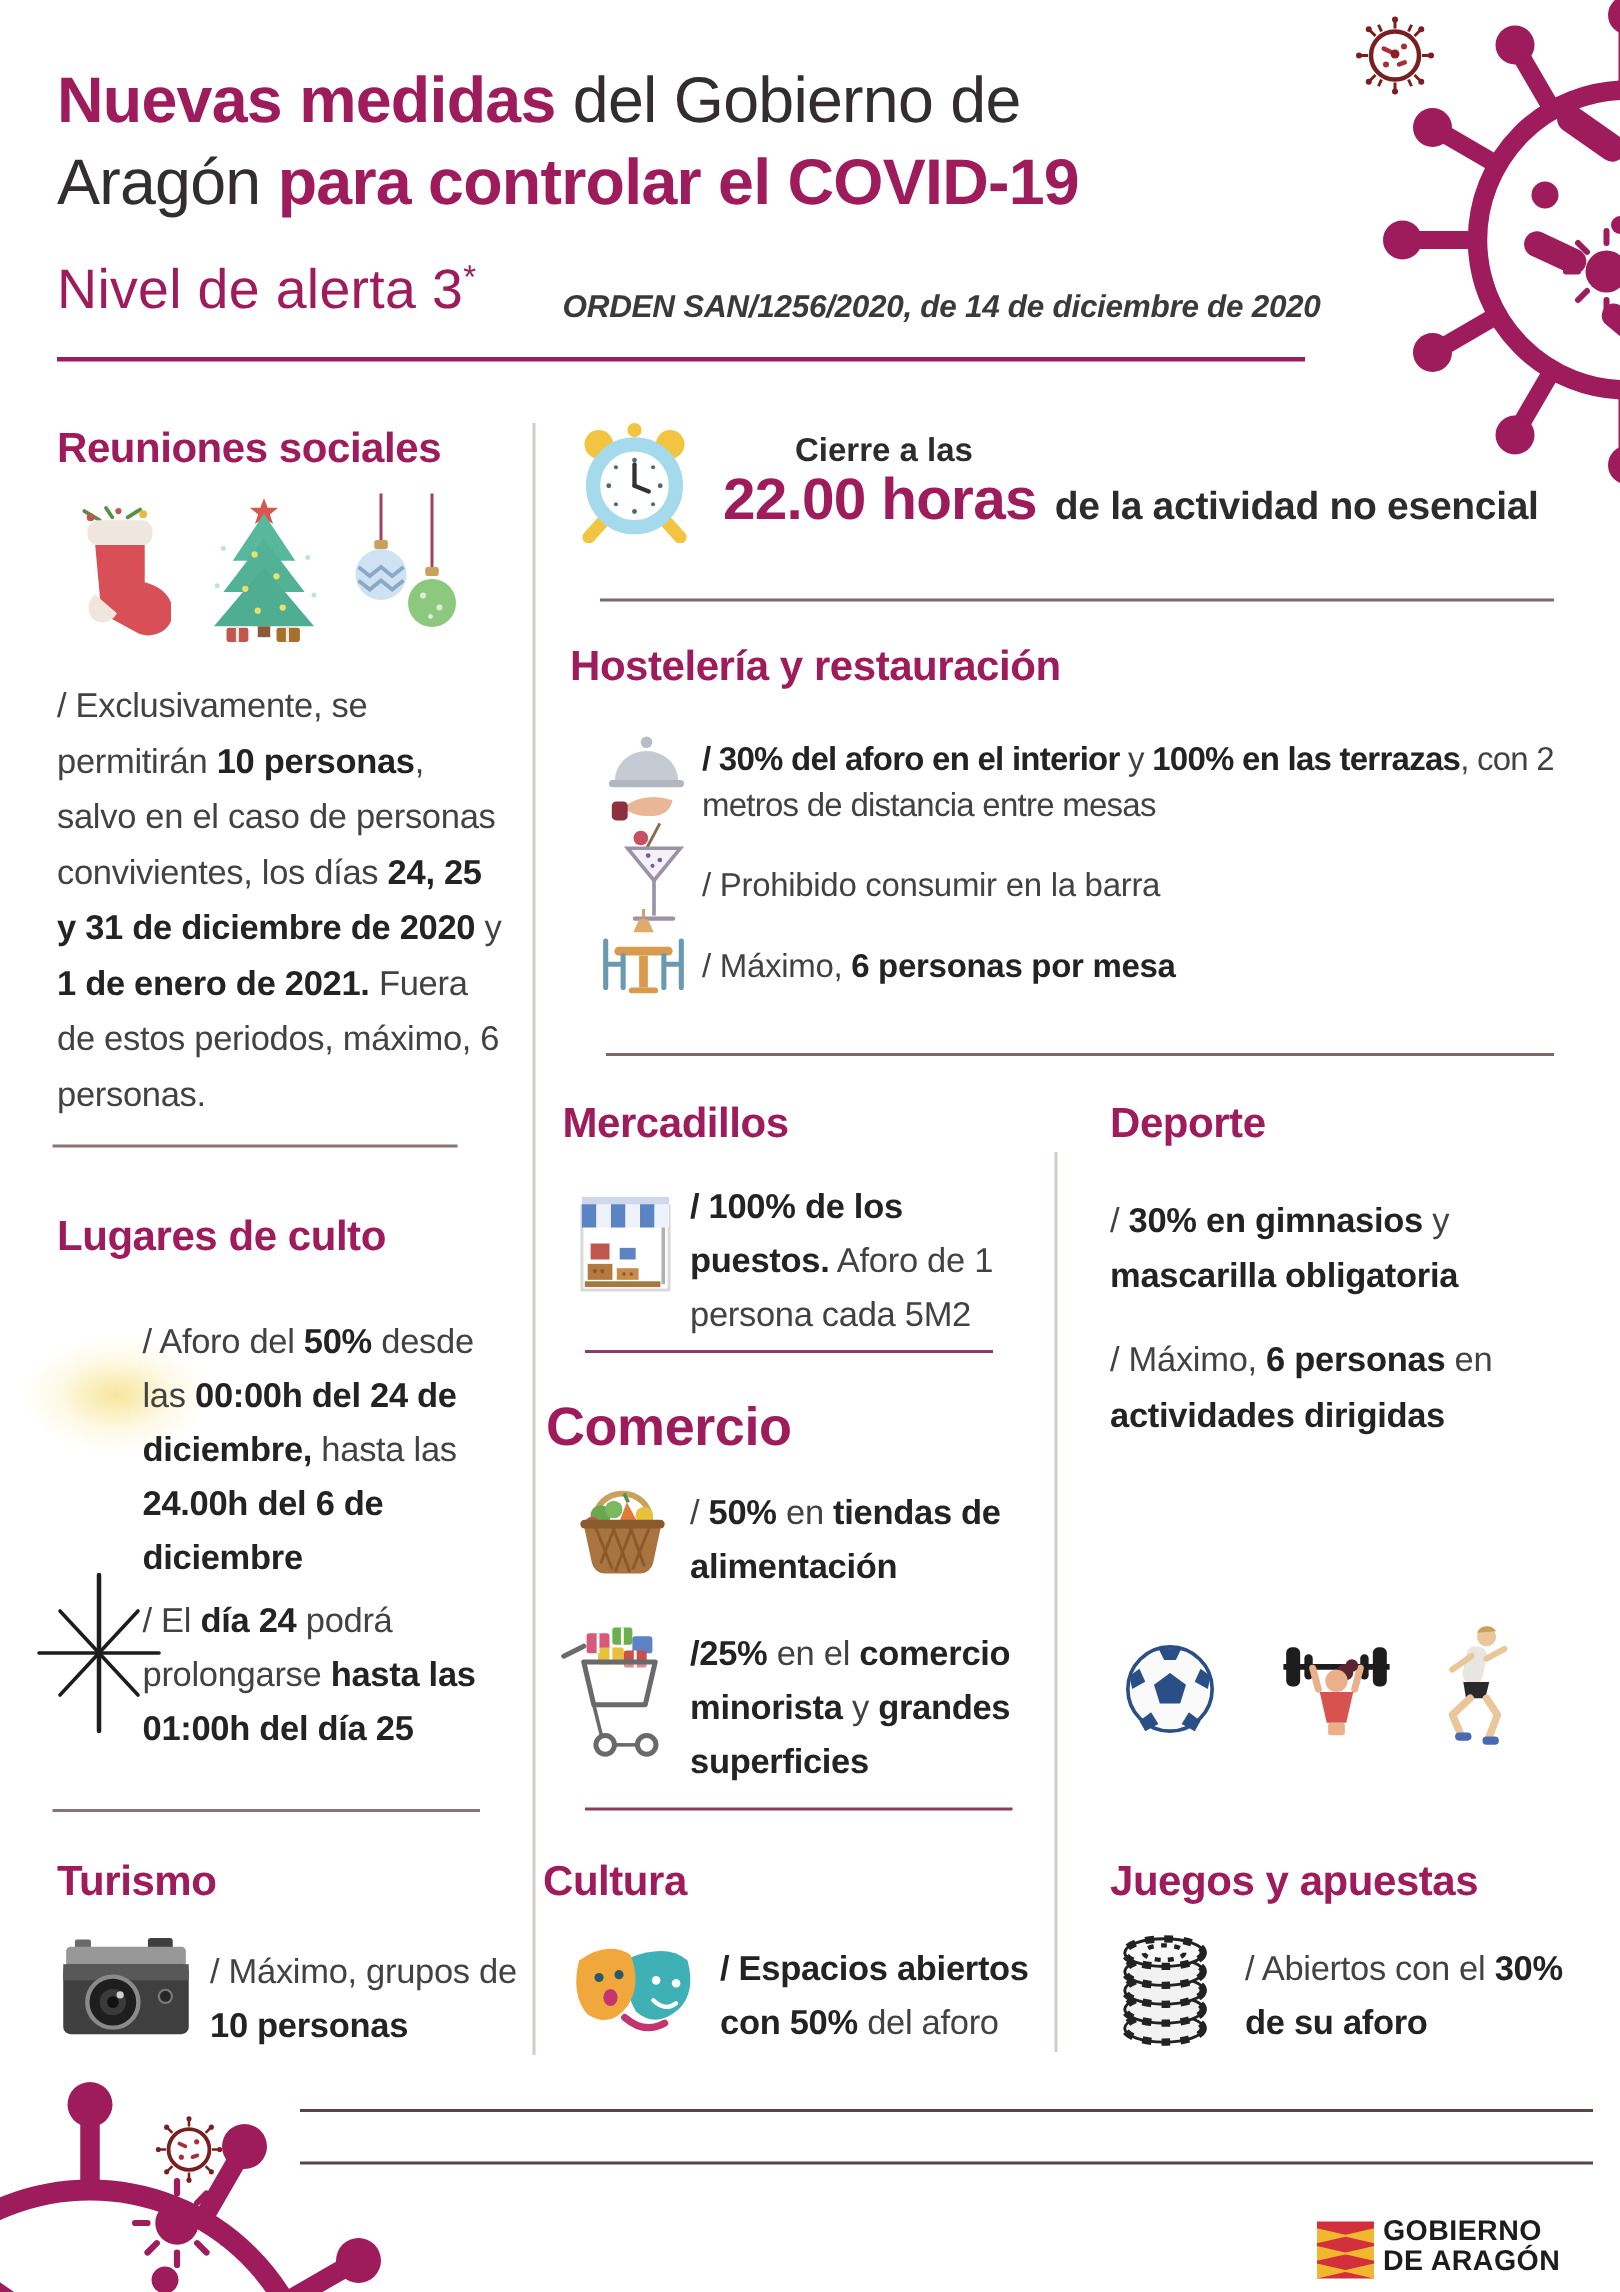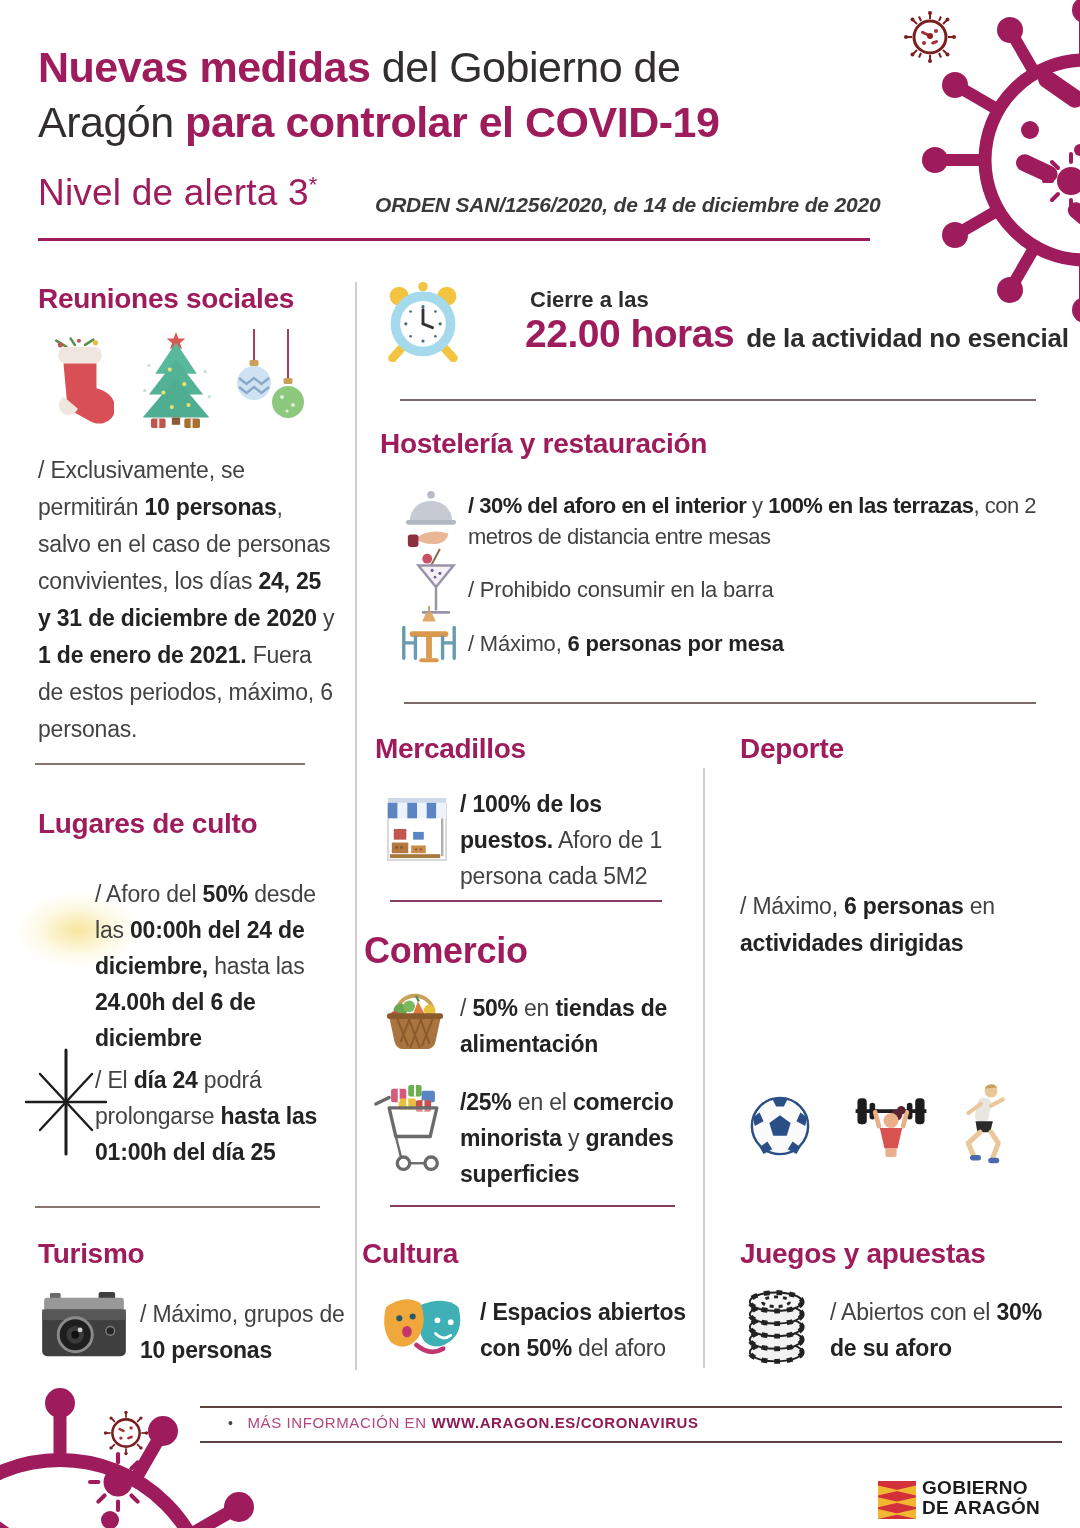--- a/index.html
+++ b/index.html
@@ -19,21 +19,21 @@
   
   .sec-title{font-weight:700;color:var(--accent);font-size:26px;letter-spacing:-0.3px;white-space:nowrap;}
   .body{font-size:23px;line-height:33px;letter-spacing:-0.2px;color:#424242;}
   .body .b{font-weight:700;color:#232323;}
   .small-body{font-size:22px;line-height:31px;}
   .rule{position:absolute;height:2px;background:#7b6868;}
   .rule-m{position:absolute;height:2px;background:#8a3d63;}
   .vrule{position:absolute;width:2px;background:#d4cbcb;}
   
   .closure-lead{font-size:22px;font-weight:700;color:#2c2c2c;margin-left:48px;}
-  .closure-row{display:flex;align-items:baseline;margin-left:43px;}
+  .closure-row{display:flex;align-items:baseline;}
   .closure-time{font-size:39px;font-weight:700;color:var(--accent);letter-spacing:-0.5px;}
   .closure-tail{font-size:26px;font-weight:700;color:#2c2c2c;margin-left:12px;letter-spacing:-0.2px;}
   
   .foot-line{position:absolute;height:2px;background:#5e4343;}
   .foot-text{font-size:15px;letter-spacing:0.6px;color:#b0487f;white-space:nowrap;}
   .foot-text .bullet{color:#444;margin-right:14px;font-size:14px;}
   .foot-text .url{font-weight:700;color:#8e1b55;}
   .logo-text{font-size:19px;line-height:20px;font-weight:700;color:#1c1c1c;letter-spacing:0.3px;}
   .glow{
     position:absolute;border-radius:50%;
@@ -389,20 +389,21 @@
     <g fill="#2a5a66">
         <circle cx="22" cy="34" r="3.2"></circle>
         <circle cx="36" cy="32" r="3.2"></circle>
       </g>
     <ellipse cx="30" cy="48" rx="5" ry="6" fill="#c2356f"></ellipse>
     <path d="M40 62 q14 12 28 4" fill="none" stroke="#c2356f" stroke-width="5" stroke-linecap="round"></path>
   </svg>
   <div class="abs body rich" style="left:480px;top:1294px;width:250px;line-height:36px;"><span class="b">/ Espacios abiertos con 50%</span><span> del aforo</span></div>
 
   <div class="abs sec-title" style="left:740px;top:733px;font-size:28px;">Deporte</div>
+  <div class="abs body rich" style="left:740px;top:795px;width:310px;line-height:37px;"><span>/ </span><span class="b">30% en gimnasios</span><span> y </span><span class="b">mascarilla obligatoria</span></div>
   <div class="abs body rich" style="left:740px;top:888px;width:310px;line-height:37px;"><span>/ Máximo, </span><span class="b">6 personas</span><span> en </span><span class="b">actividades dirigidas</span></div>
 
   <svg class="abs" style="left:748px;top:1094px;" width="64" height="64" viewBox="0 0 66 66">
     <circle cx="33" cy="33" r="29" fill="#fafafa" stroke="#2a4e86" stroke-width="2.5"></circle>
     <polygon points="33,22 44,30 40,43 26,43 22,30" fill="#2a4e86"></polygon>
     <polygon points="25,5 41,5 37,13 29,13" fill="#2a4e86"></polygon>
     <polygon points="5,24 12,19 16,28 7,33" fill="#2a4e86"></polygon>
     <polygon points="61,24 54,19 50,28 59,33" fill="#2a4e86"></polygon>
     <polygon points="12,55 20,49 25,57 16,62" fill="#2a4e86"></polygon>
     <polygon points="54,55 46,49 41,57 50,62" fill="#2a4e86"></polygon>
@@ -446,23 +447,20 @@
       <ellipse cx="33" cy="29" rx="27" ry="9.5" fill="#f2f2f2" stroke="#222" stroke-width="2"></ellipse>
       <ellipse cx="33" cy="29" rx="27" ry="9.5" fill="none" stroke="#222" stroke-width="5" stroke-dasharray="6 7"></ellipse>
       <ellipse cx="33" cy="16" rx="27" ry="9.5" fill="#f7f7f7" stroke="#222" stroke-width="2"></ellipse>
       <ellipse cx="33" cy="16" rx="27" ry="9.5" fill="none" stroke="#222" stroke-width="5" stroke-dasharray="6 7"></ellipse>
       <ellipse cx="33" cy="16" rx="14" ry="5" fill="none" stroke="#222" stroke-width="3" stroke-dasharray="4 5"></ellipse>
     </g>
   </svg>
   <div class="abs body rich" style="left:830px;top:1294px;width:235px;line-height:36px;"><span>/ Abiertos con el </span><span class="b">30% de su aforo</span></div>
 
   <div class="foot-line" style="left:200px;top:1406px;width:862px;"></div>
-  <div class="abs foot-text" style="left:228px;top:1414px;">
-    <span class="bullet">•</span><span>MÁS INFORMACIÓN EN </span><span class="url">WWW.ARAGON.ES/CORONAVIRUS</span>
-  </div>
   <div class="foot-line" style="left:200px;top:1441px;width:862px;"></div>
 
   <svg class="abs" style="left:-180px;top:1370px;" width="480" height="480" viewBox="0 0 480 480">
     <g stroke="#9e1b5c" stroke-width="13" stroke-linecap="round">
       <line x1="390" y1="240" x2="435" y2="240"></line>
         <line x1="369.9" y1="315" x2="408.9" y2="337.5"></line>
       <line x1="315" y1="369.9" x2="337.5" y2="408.9"></line>
         <line x1="240" y1="390" x2="240" y2="435"></line>
       <line x1="165" y1="369.9" x2="142.5" y2="408.9"></line>
         <line x1="110.1" y1="315" x2="71.1" y2="337.5"></line>

